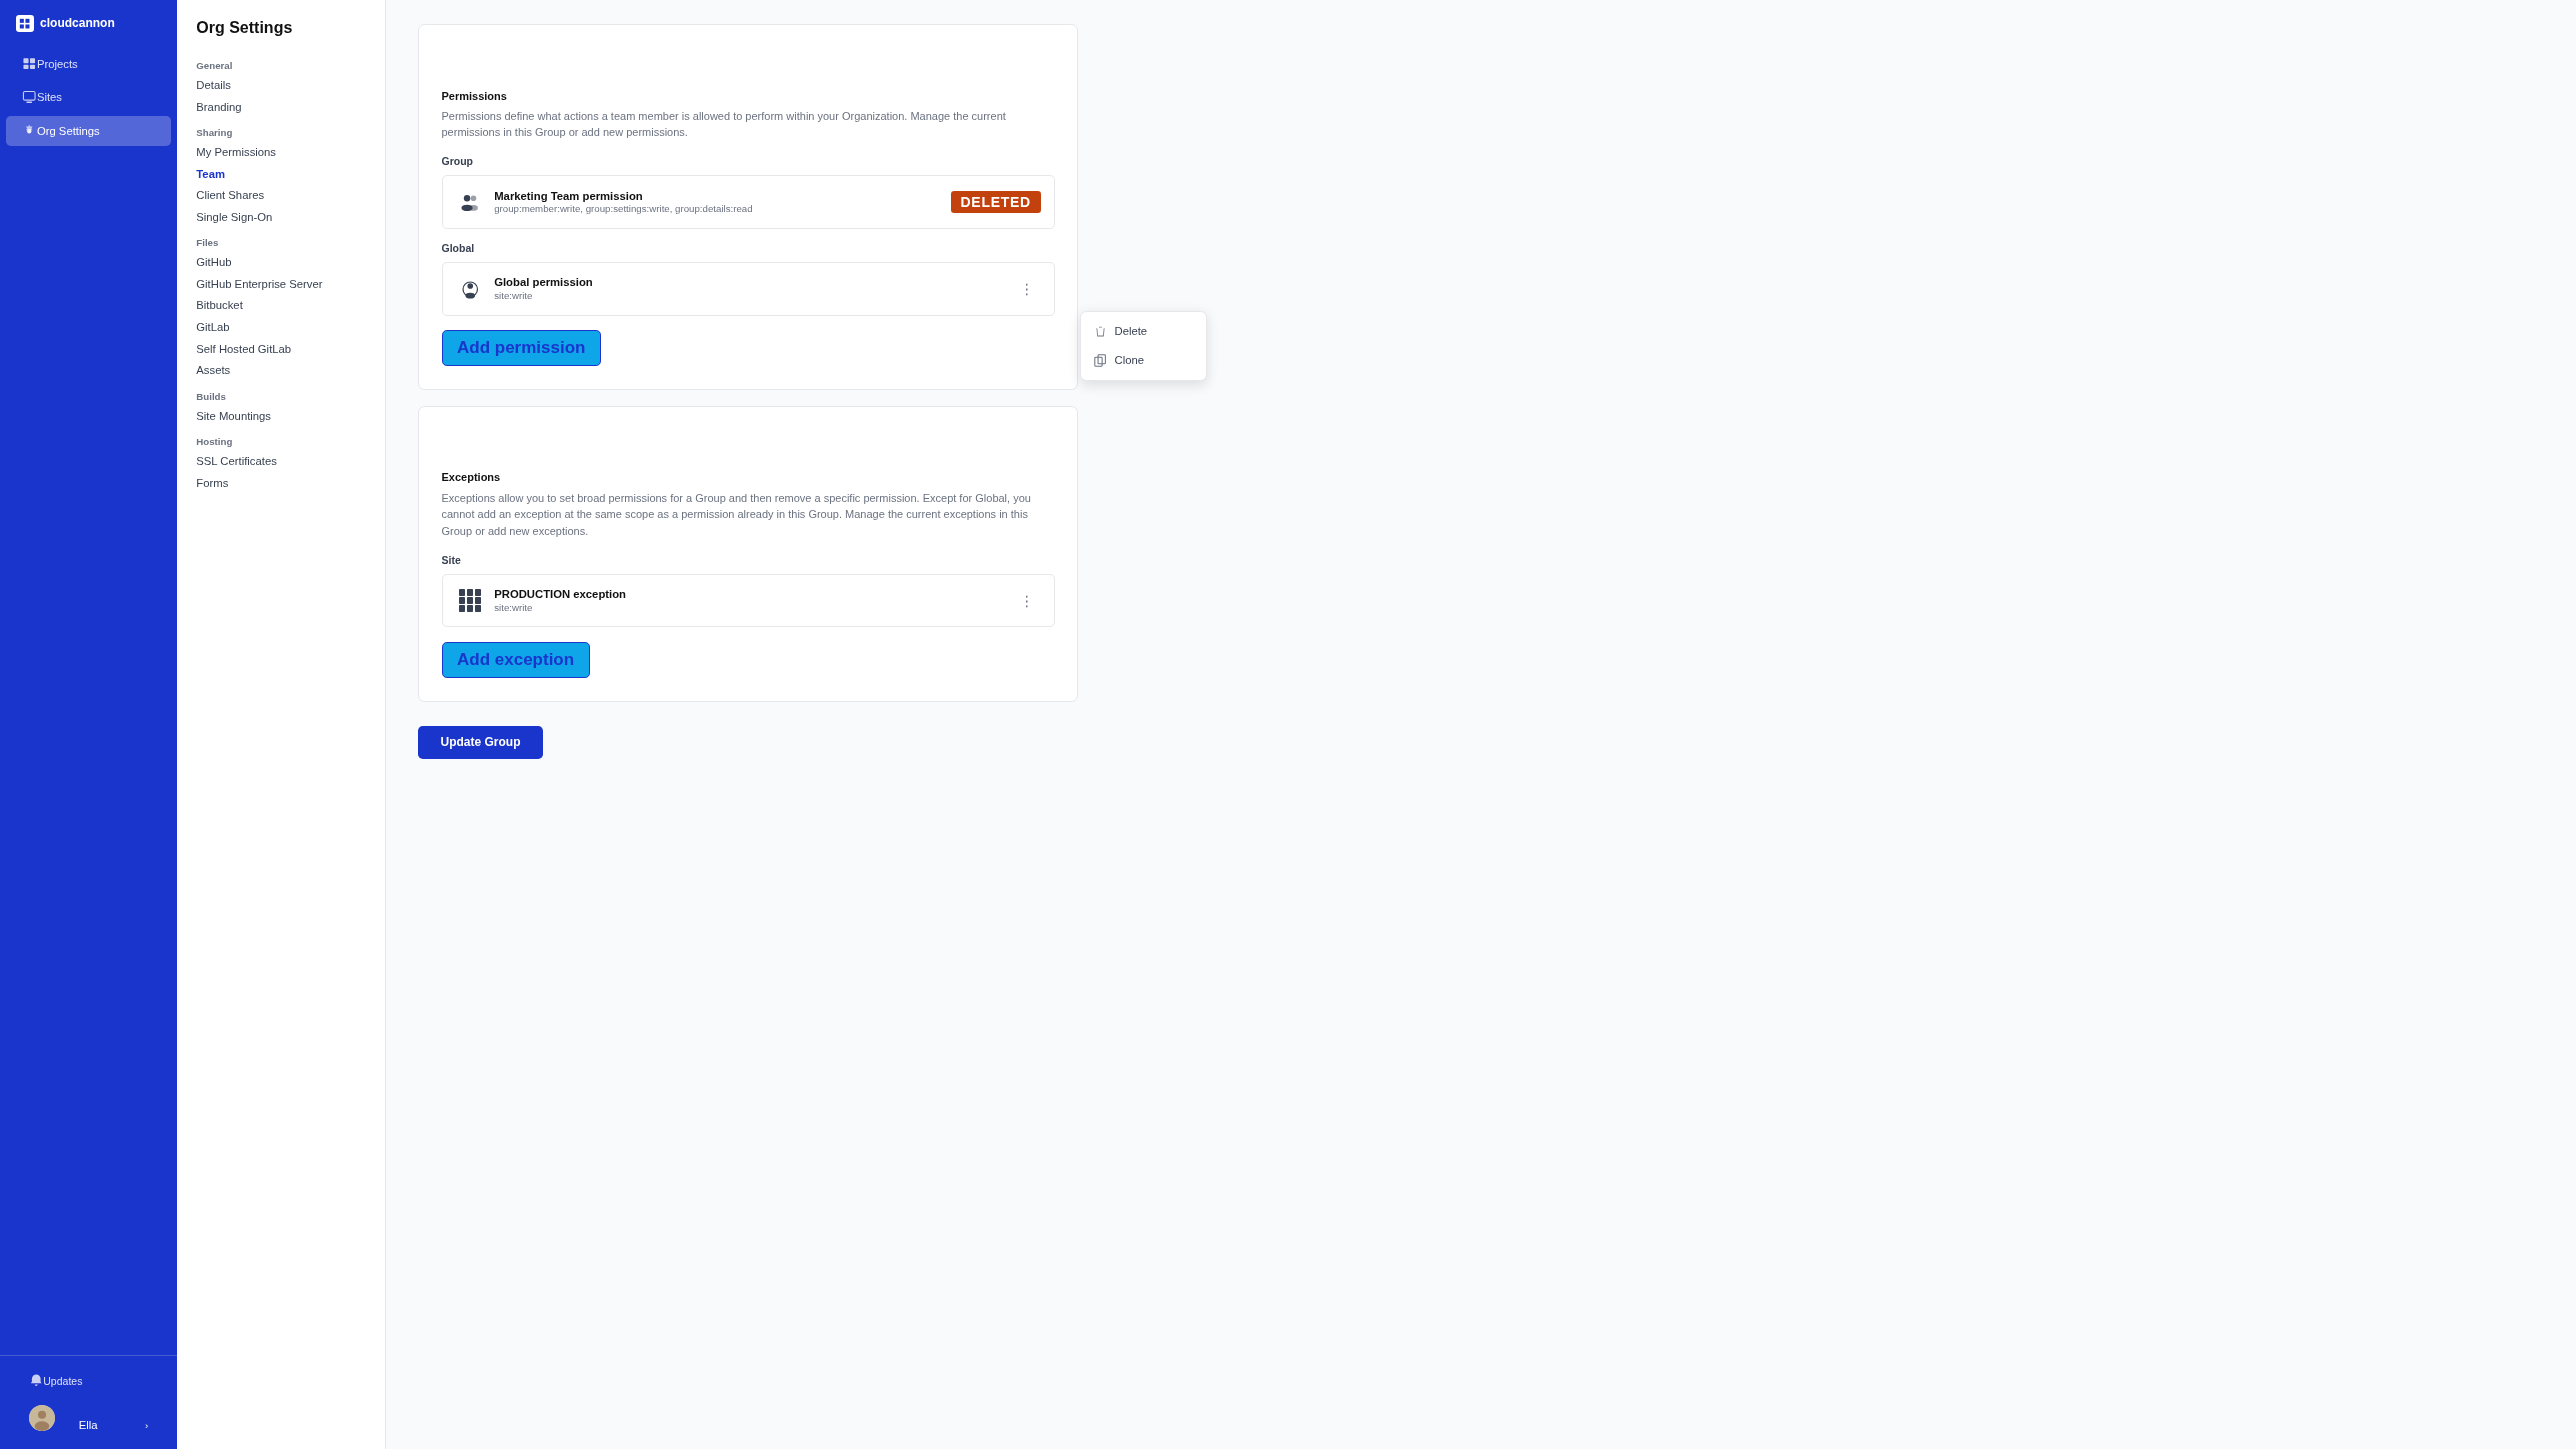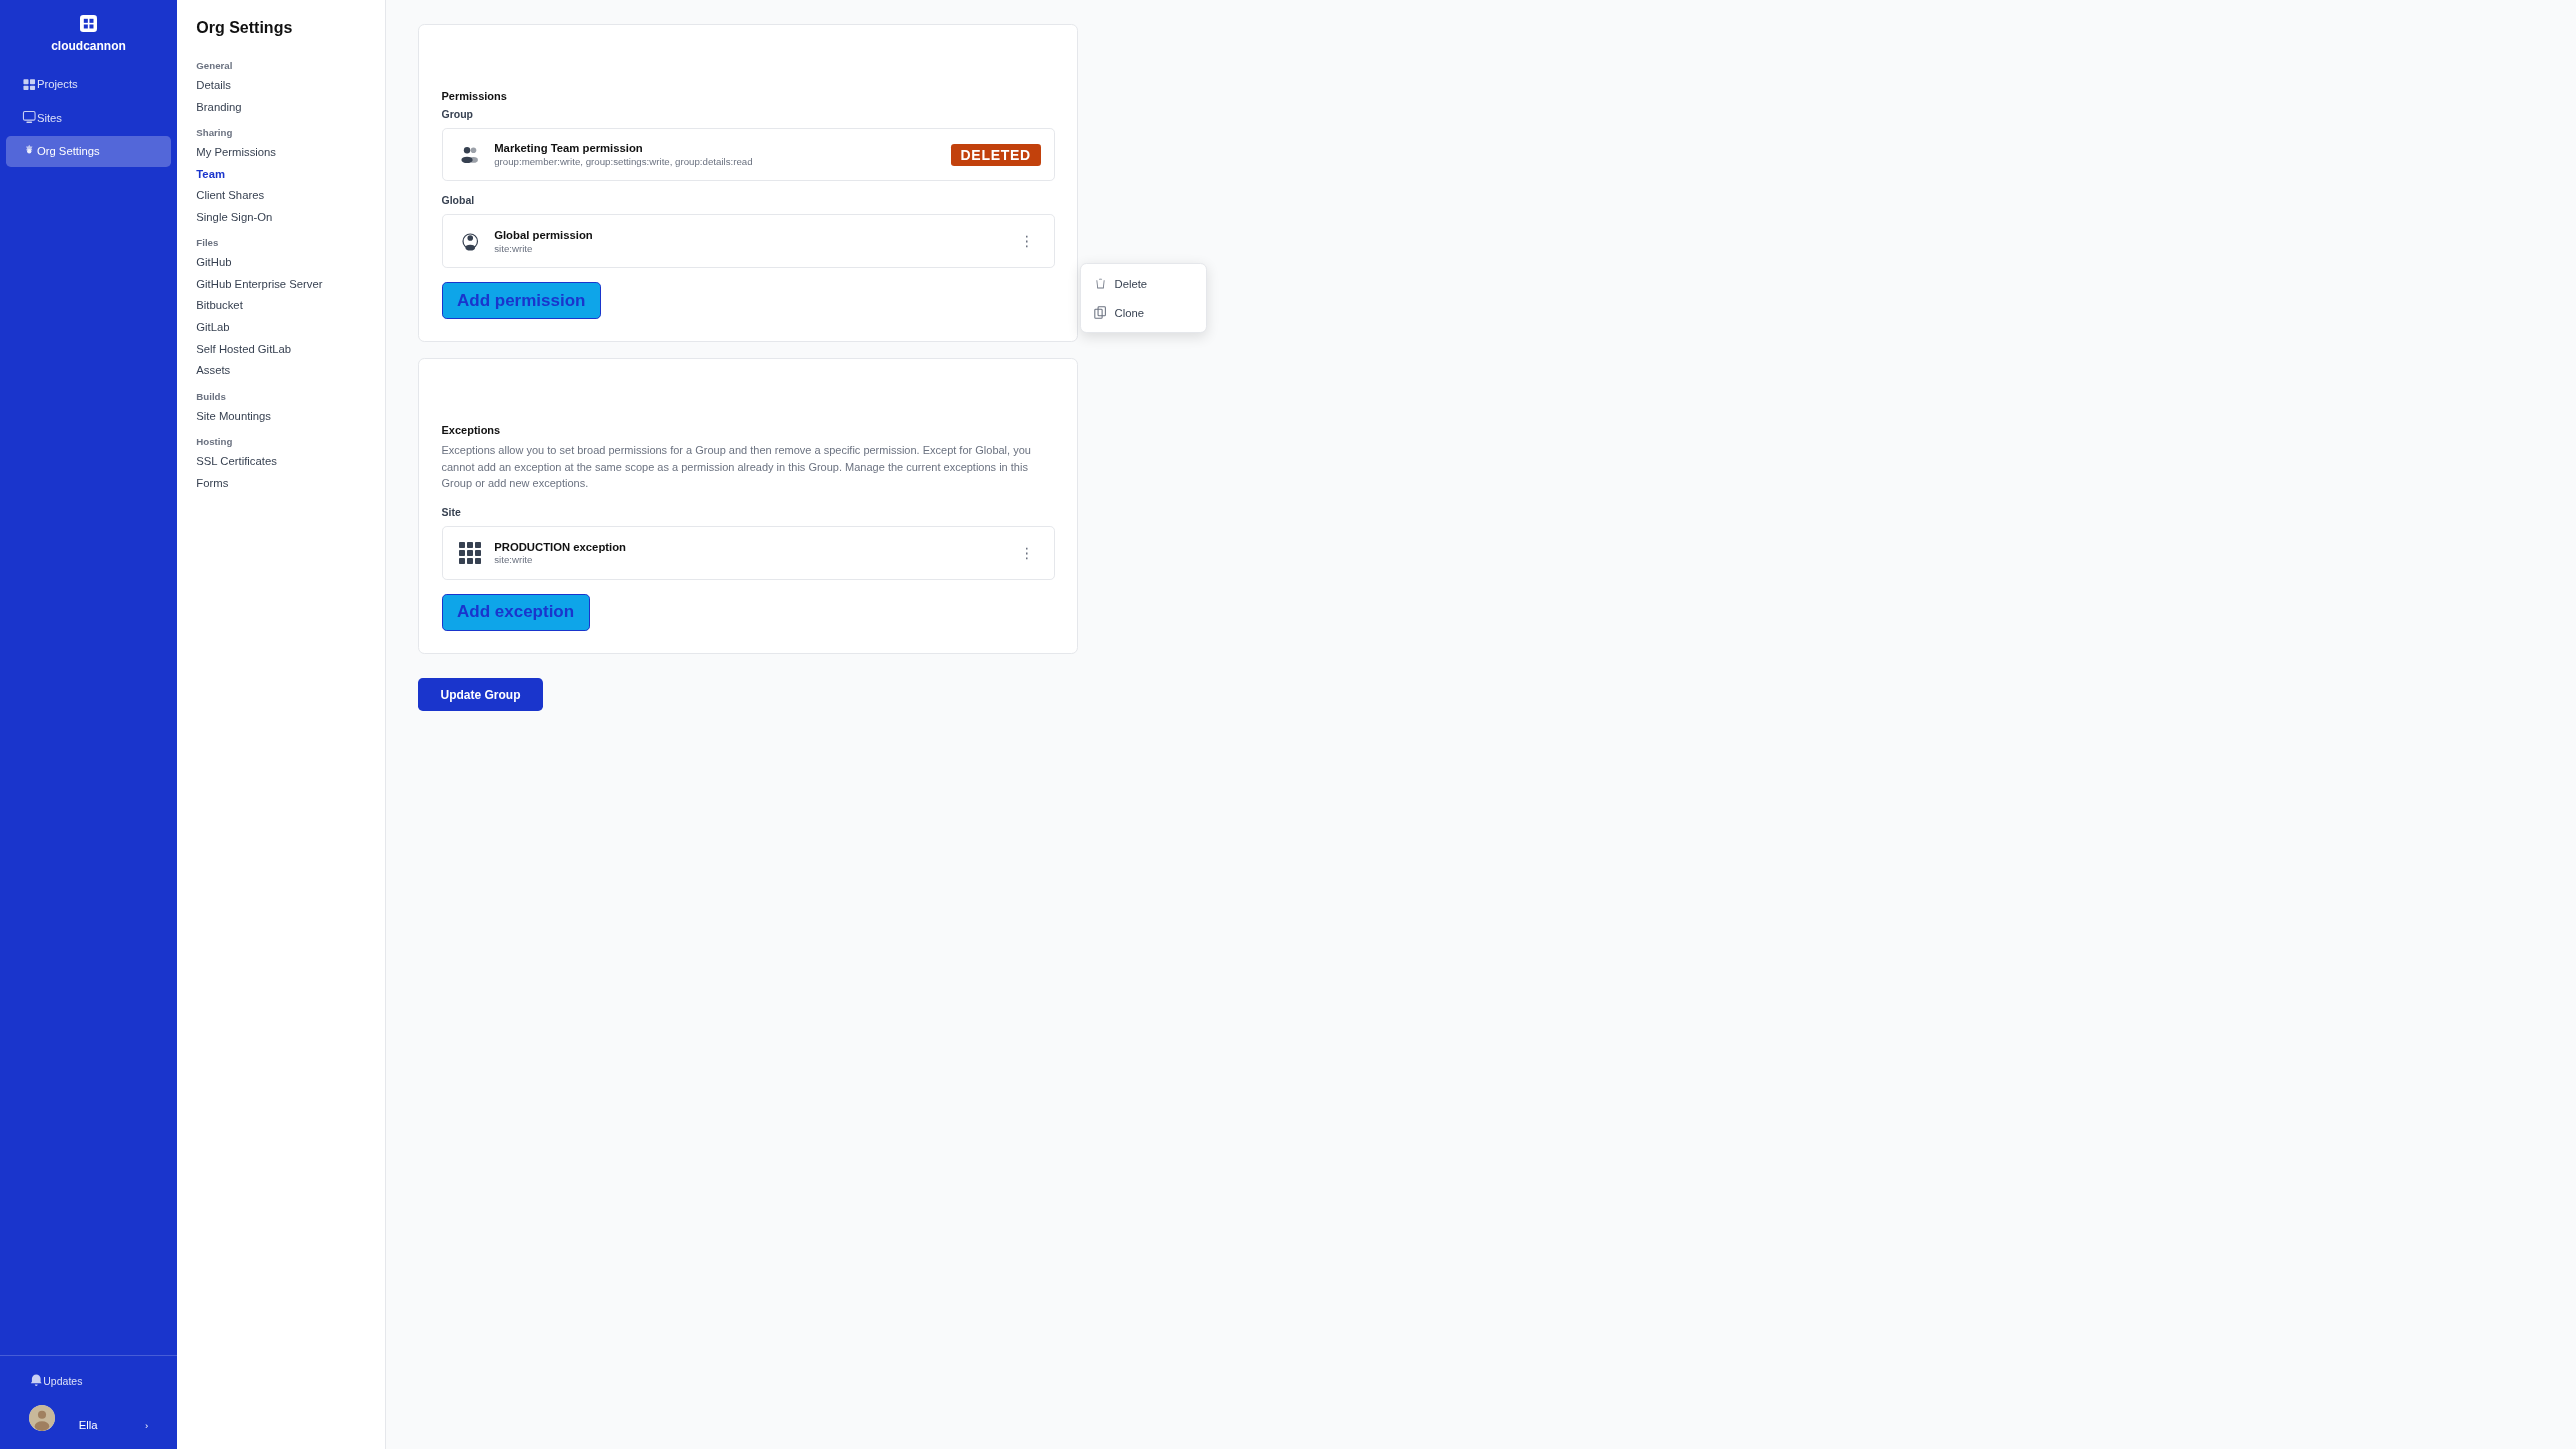--- a/index.html
+++ b/index.html
@@ -16,21 +16,20 @@
       height: 100vh;
     }
     .nav-logo {
       display: flex;
       align-items: center;
       gap: 6.4px;
       padding: 14.5px 16px;
       font-weight: 700;
       font-size: 12px;
       color: white;
-      flex-direction: column;
     }
     .nav-logo-icon {
       width: 17.7px; height: 17.7px;
       background: white;
       border-radius: 3.2px;
       display: flex; align-items: center; justify-content: center;
     }
     .nav-logo-icon svg { width: 11.3px; height: 11.3px; fill: #1a35cc; }
 
     .nav-item {
@@ -331,20 +330,21 @@
   <div class="sidebar-section-label">Hosting</div>
   <a class="sidebar-link">SSL Certificates</a>
   <a class="sidebar-link">Forms</a>
 </aside>
 
 <main class="main">
 
   
   <div class="card">
     <div class="card-title">Permissions</div>
+    <div class="card-desc">Permissions define what actions a team member is allowed to perform within your Organization. Manage the current permissions in this Group or add new permissions.</div>
 
     <div class="section-label">Group</div>
     <div class="permission-row">
       <div class="permission-row-icon">
         <svg viewBox="0 0 28 28">
           <circle cx="10" cy="9" r="4"></circle>
           <circle cx="18" cy="9" r="3.5" opacity="0.5"></circle>
           <ellipse cx="10" cy="21" rx="7" ry="4"></ellipse>
           <ellipse cx="18" cy="21" rx="5.5" ry="3.5" opacity="0.5"></ellipse>
         </svg>

